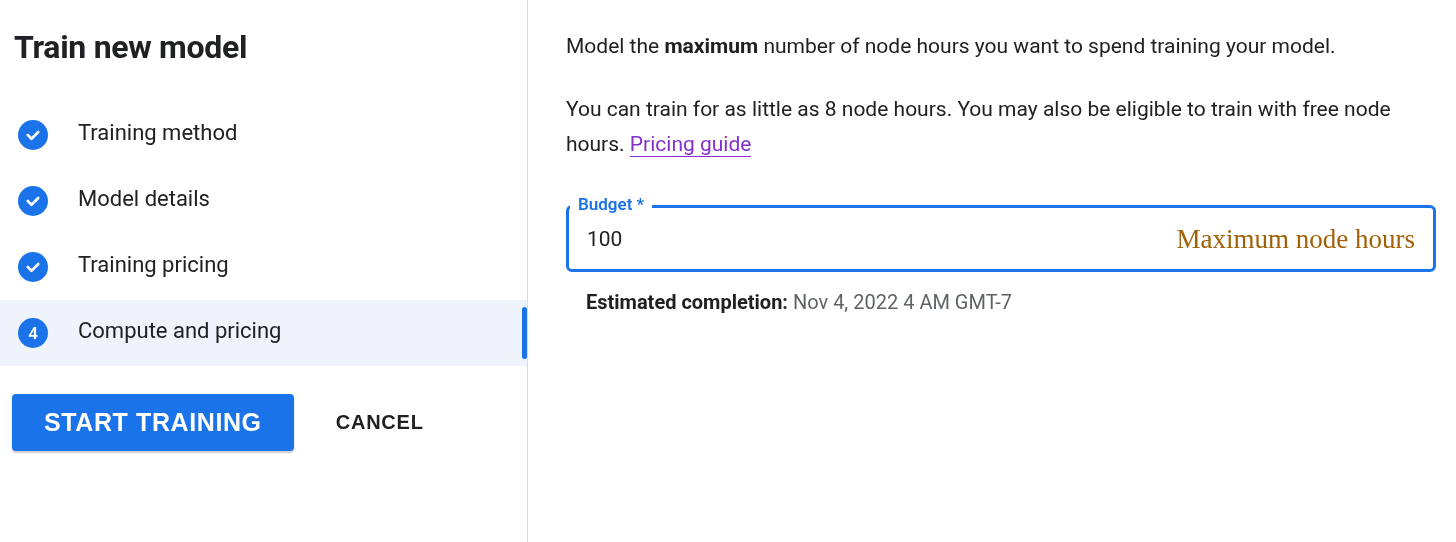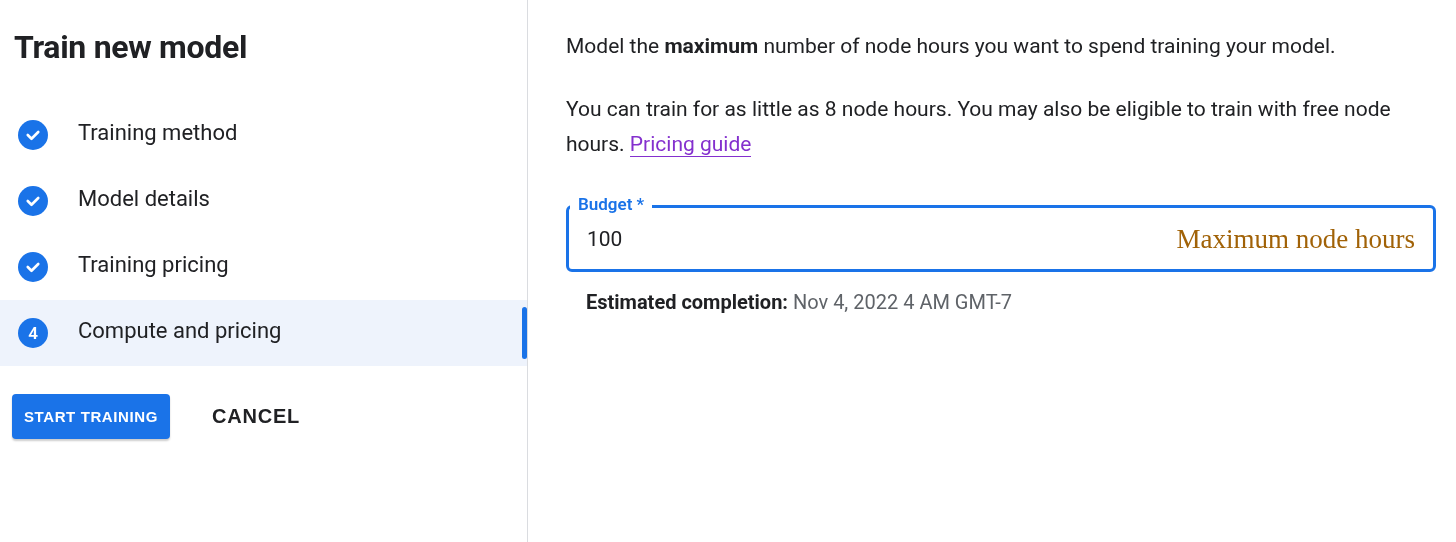--- a/index.html
+++ b/index.html
@@ -77,22 +77,22 @@
       gap: 42px;
       align-items: center;
       margin-top: 28px;
       margin-left: -2px;
     }
     .btn-primary {
       background: #1a73e8;
       color: #fff;
       border: none;
       border-radius: 4px;
-      padding: 14px 12px;
-      font-size: 15px;
+      padding: 14px 32px;
+      font-size: 25px;
       font-weight: 600;
       letter-spacing: 0.6px;
       cursor: pointer;
       box-shadow: 0 2px 2px rgba(0,0,0,0.2);
     }
     .btn-text {
       background: none;
       border: none;
       font-size: 20px;
       font-weight: 600;

